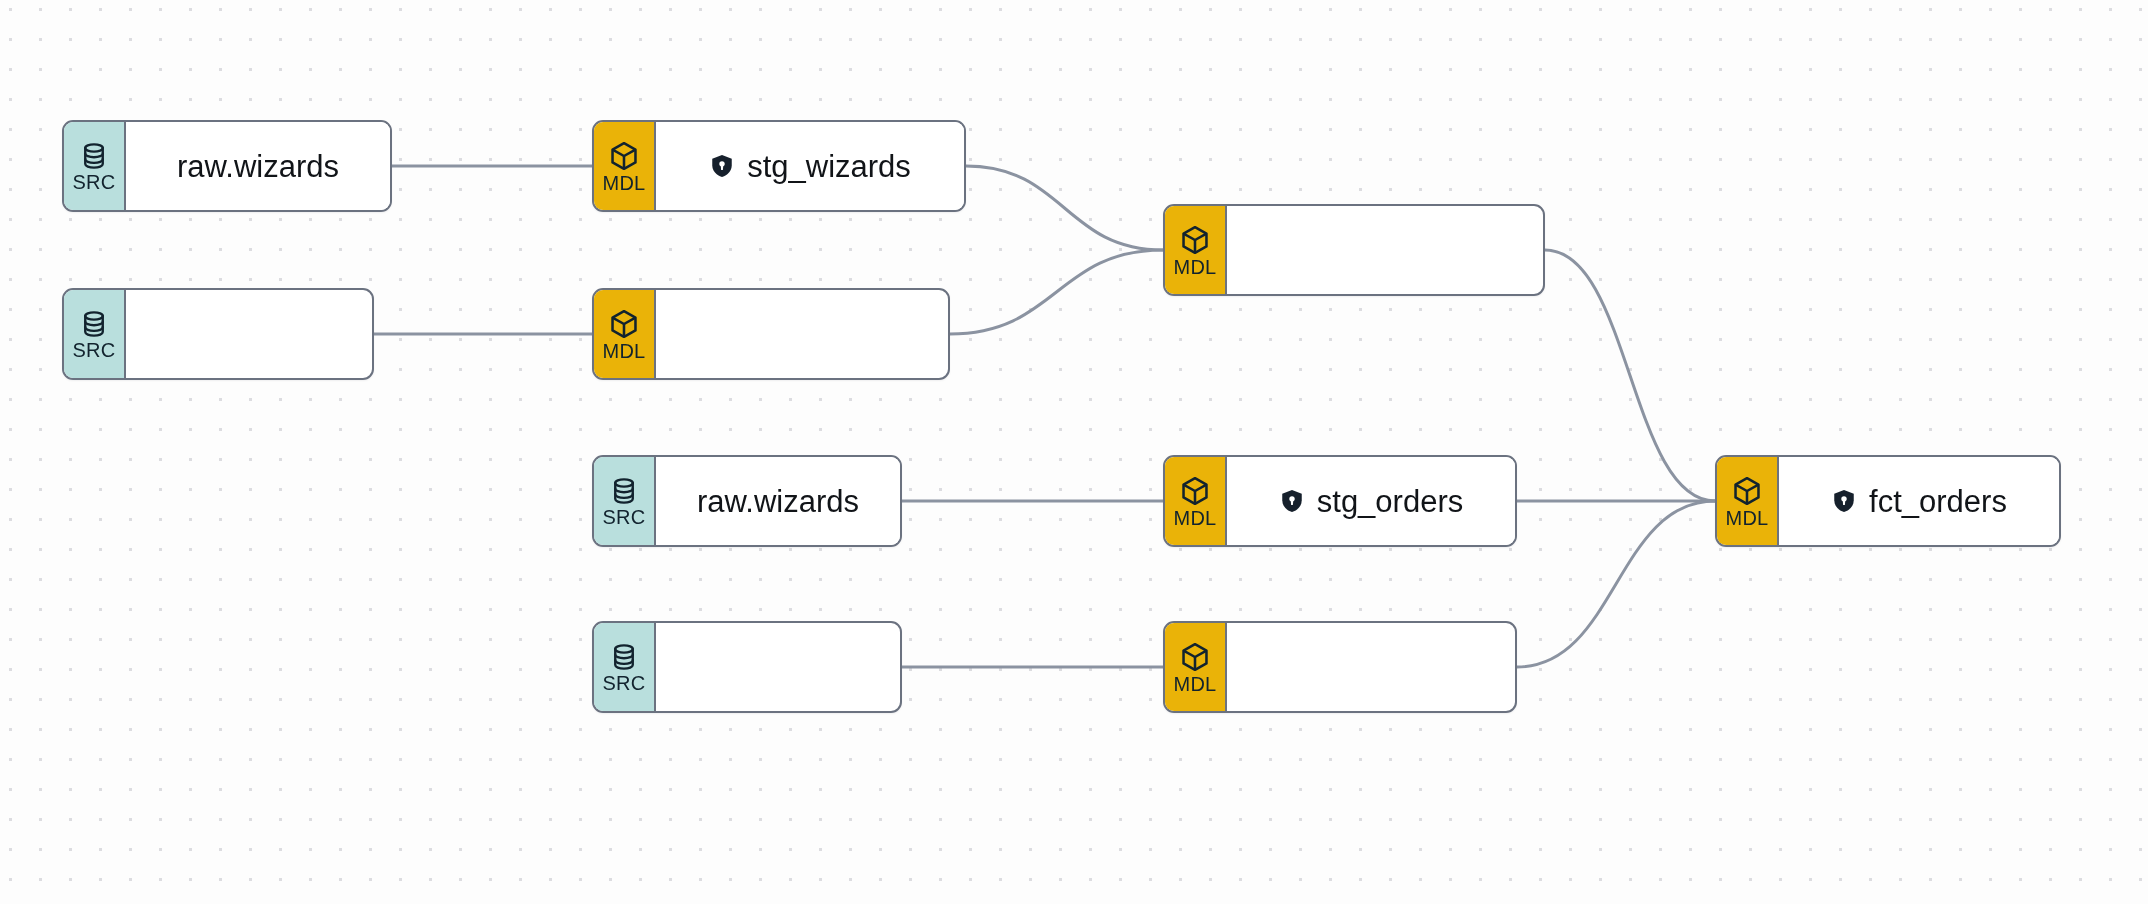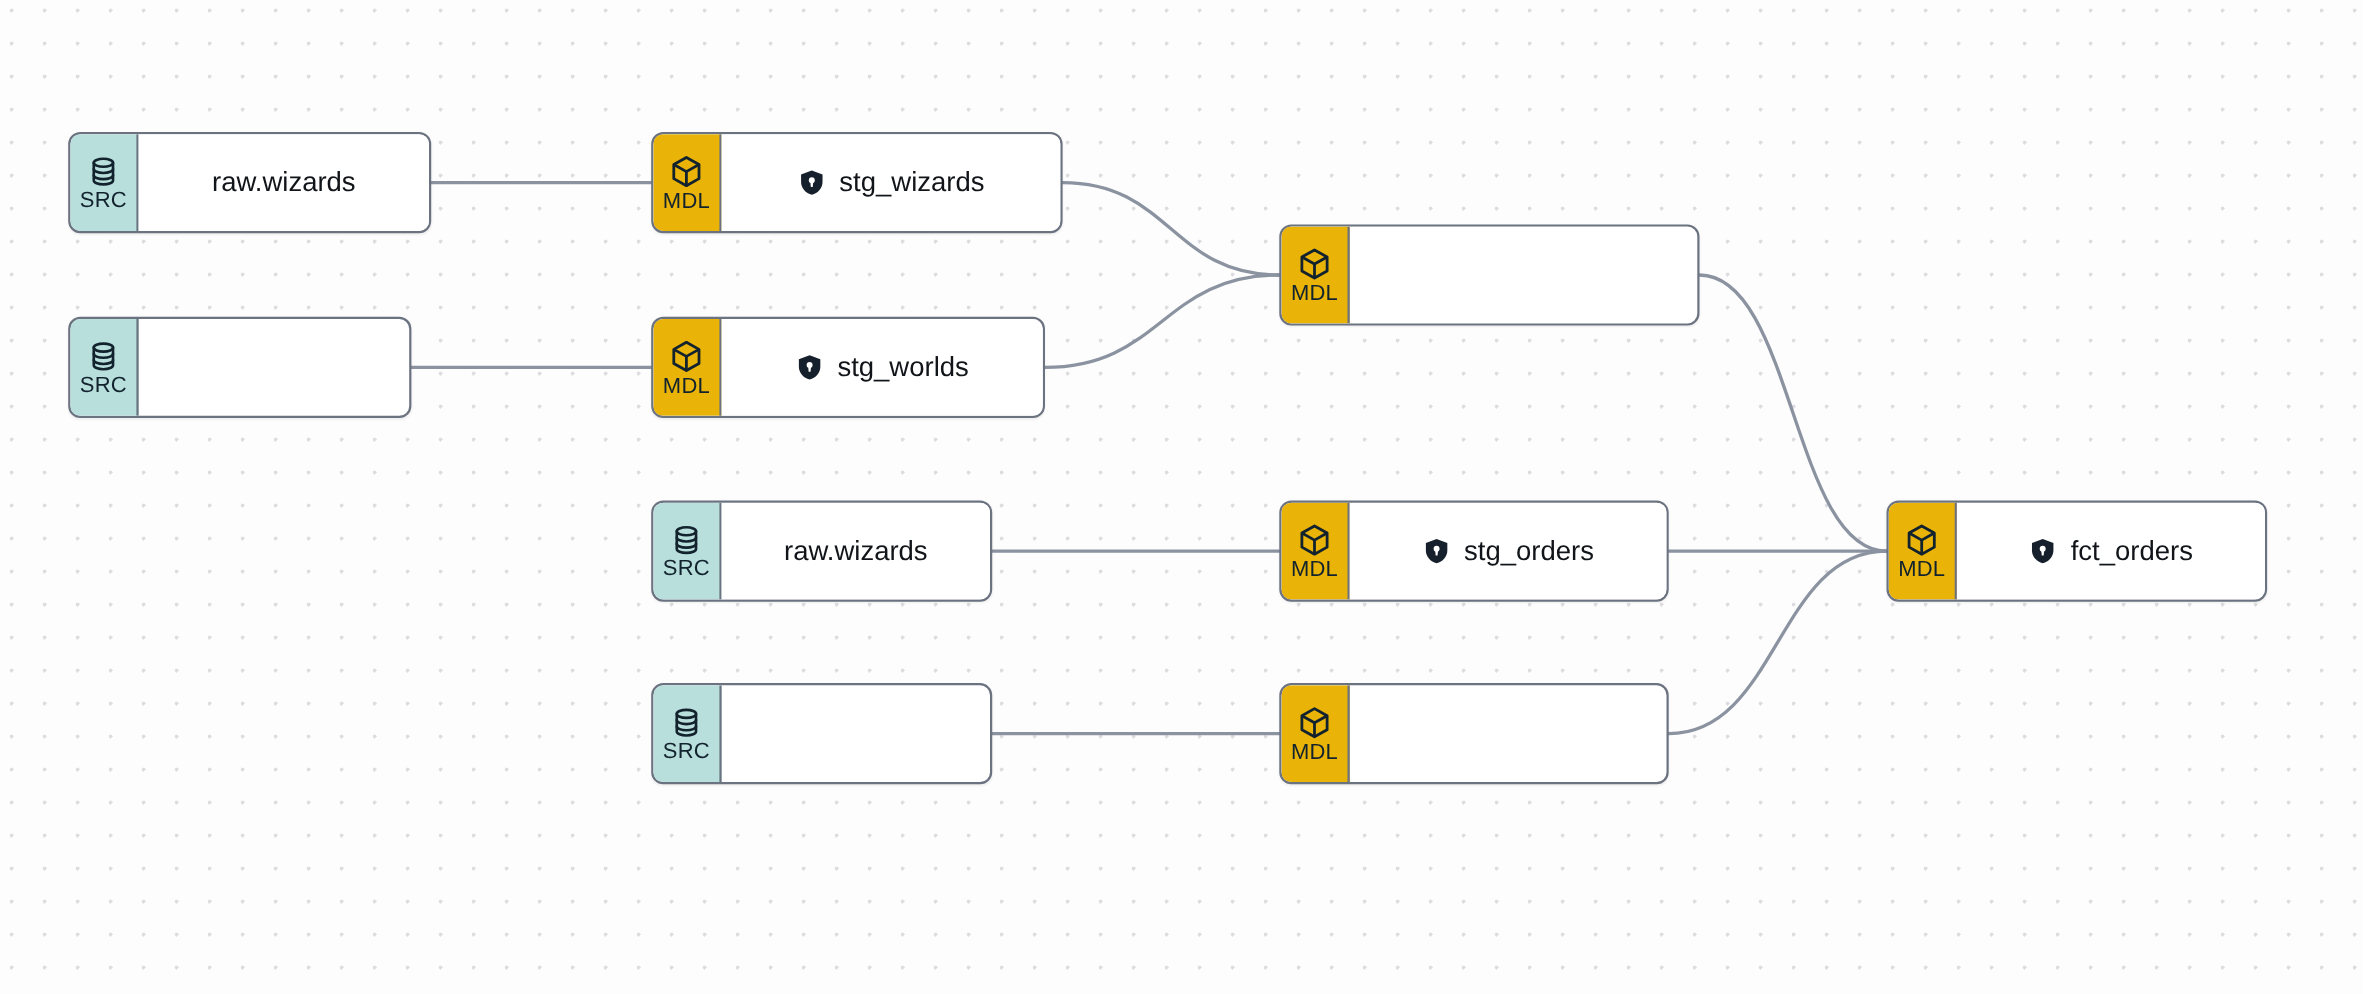--- a/index.html
+++ b/index.html
@@ -78,21 +78,21 @@
     flex: 1 1 auto;
     display: flex;
     align-items: center;
     justify-content: center;
     gap: 12px;
     padding: 0 20px;
     background: #ffffff;
   }
 
   .node-label {
-    font-size: 25px;
+    font-size: 31px;
     line-height: 1;
     color: #111418;
     white-space: nowrap;
     font-family: "Liberation Sans", sans-serif;
   }
 
   .lock-icon {
     display: block;
     line-height: 0;
     flex: 0 0 auto;
@@ -186,80 +186,72 @@
       </div>
       <div class="node mdl" style="left: 592px; top: 288px; width: 358px; height: 92px;">
         <div class="node-badge">
           <span class="badge-icon"><svg width="32" height="32" viewBox="0 0 24 24" fill="none" stroke="#12232e" stroke-width="1.9" stroke-linejoin="round">
               <path d="M12 2.4 L20.6 7.2 V16.8 L12 21.6 L3.4 16.8 V7.2 Z"></path>
               <path d="M3.4 7.2 L12 12 L20.6 7.2"></path>
               <path d="M12 12 V21.6"></path>
             </svg></span>
           <span class="badge-text">MDL</span>
         </div>
+      </div>
+      <div class="node mdl" style="left: 1163px; top: 455px; width: 354px; height: 92px;">
+        <div class="node-badge">
+          <span class="badge-icon"><svg width="32" height="32" viewBox="0 0 24 24" fill="none" stroke="#12232e" stroke-width="1.9" stroke-linejoin="round">
+              <path d="M12 2.4 L20.6 7.2 V16.8 L12 21.6 L3.4 16.8 V7.2 Z"></path>
+              <path d="M3.4 7.2 L12 12 L20.6 7.2"></path>
+              <path d="M12 12 V21.6"></path>
+            </svg></span>
+          <span class="badge-text">MDL</span>
+        </div>
         <div class="node-body">
           <span class="lock-icon"><svg width="26" height="26" viewBox="0 0 24 24">
               <path d="M12 1.8 L21 5.2 V11.4 C21 16.6 17.2 20.7 12 22.2 C6.8 20.7 3 16.6 3 11.4 V5.2 Z" fill="#16202c"></path>
               <circle cx="12" cy="10" r="2.5" fill="#ffffff"></circle>
               <path d="M10.7 10.4 h2.6 l-0.5 5.2 h-1.6 Z" fill="#ffffff"></path>
             </svg></span>
-          <span class="node-label">stg_worlds</span>
-        </div>
-      </div>
-      <div class="node mdl" style="left: 1163px; top: 455px; width: 354px; height: 92px;">
+          <span class="node-label">stg_orders</span>
+        </div>
+      </div>
+      <div class="node mdl" style="left: 1163px; top: 621px; width: 354px; height: 92px;">
+        <div class="node-badge">
+          <span class="badge-icon"><svg width="32" height="32" viewBox="0 0 24 24" fill="none" stroke="#12232e" stroke-width="1.9" stroke-linejoin="round">
+              <path d="M12 2.4 L20.6 7.2 V16.8 L12 21.6 L3.4 16.8 V7.2 Z"></path>
+              <path d="M3.4 7.2 L12 12 L20.6 7.2"></path>
+              <path d="M12 12 V21.6"></path>
+            </svg></span>
+          <span class="badge-text">MDL</span>
+        </div>
+      </div>
+      <div class="node mdl" style="left: 1163px; top: 204px; width: 382px; height: 92px;">
+        <div class="node-badge">
+          <span class="badge-icon"><svg width="32" height="32" viewBox="0 0 24 24" fill="none" stroke="#12232e" stroke-width="1.9" stroke-linejoin="round">
+              <path d="M12 2.4 L20.6 7.2 V16.8 L12 21.6 L3.4 16.8 V7.2 Z"></path>
+              <path d="M3.4 7.2 L12 12 L20.6 7.2"></path>
+              <path d="M12 12 V21.6"></path>
+            </svg></span>
+          <span class="badge-text">MDL</span>
+        </div>
+      </div>
+      <div class="node mdl" style="left: 1715px; top: 455px; width: 346px; height: 92px;">
         <div class="node-badge">
           <span class="badge-icon"><svg width="32" height="32" viewBox="0 0 24 24" fill="none" stroke="#12232e" stroke-width="1.9" stroke-linejoin="round">
               <path d="M12 2.4 L20.6 7.2 V16.8 L12 21.6 L3.4 16.8 V7.2 Z"></path>
               <path d="M3.4 7.2 L12 12 L20.6 7.2"></path>
               <path d="M12 12 V21.6"></path>
             </svg></span>
           <span class="badge-text">MDL</span>
         </div>
         <div class="node-body">
           <span class="lock-icon"><svg width="26" height="26" viewBox="0 0 24 24">
               <path d="M12 1.8 L21 5.2 V11.4 C21 16.6 17.2 20.7 12 22.2 C6.8 20.7 3 16.6 3 11.4 V5.2 Z" fill="#16202c"></path>
               <circle cx="12" cy="10" r="2.5" fill="#ffffff"></circle>
               <path d="M10.7 10.4 h2.6 l-0.5 5.2 h-1.6 Z" fill="#ffffff"></path>
             </svg></span>
-          <span class="node-label">stg_orders</span>
-        </div>
-      </div>
-      <div class="node mdl" style="left: 1163px; top: 621px; width: 354px; height: 92px;">
-        <div class="node-badge">
-          <span class="badge-icon"><svg width="32" height="32" viewBox="0 0 24 24" fill="none" stroke="#12232e" stroke-width="1.9" stroke-linejoin="round">
-              <path d="M12 2.4 L20.6 7.2 V16.8 L12 21.6 L3.4 16.8 V7.2 Z"></path>
-              <path d="M3.4 7.2 L12 12 L20.6 7.2"></path>
-              <path d="M12 12 V21.6"></path>
-            </svg></span>
-          <span class="badge-text">MDL</span>
-        </div>
-      </div>
-      <div class="node mdl" style="left: 1163px; top: 204px; width: 382px; height: 92px;">
-        <div class="node-badge">
-          <span class="badge-icon"><svg width="32" height="32" viewBox="0 0 24 24" fill="none" stroke="#12232e" stroke-width="1.9" stroke-linejoin="round">
-              <path d="M12 2.4 L20.6 7.2 V16.8 L12 21.6 L3.4 16.8 V7.2 Z"></path>
-              <path d="M3.4 7.2 L12 12 L20.6 7.2"></path>
-              <path d="M12 12 V21.6"></path>
-            </svg></span>
-          <span class="badge-text">MDL</span>
-        </div>
-      </div>
-      <div class="node mdl" style="left: 1715px; top: 455px; width: 346px; height: 92px;">
-        <div class="node-badge">
-          <span class="badge-icon"><svg width="32" height="32" viewBox="0 0 24 24" fill="none" stroke="#12232e" stroke-width="1.9" stroke-linejoin="round">
-              <path d="M12 2.4 L20.6 7.2 V16.8 L12 21.6 L3.4 16.8 V7.2 Z"></path>
-              <path d="M3.4 7.2 L12 12 L20.6 7.2"></path>
-              <path d="M12 12 V21.6"></path>
-            </svg></span>
-          <span class="badge-text">MDL</span>
-        </div>
-        <div class="node-body">
-          <span class="lock-icon"><svg width="26" height="26" viewBox="0 0 24 24">
-              <path d="M12 1.8 L21 5.2 V11.4 C21 16.6 17.2 20.7 12 22.2 C6.8 20.7 3 16.6 3 11.4 V5.2 Z" fill="#16202c"></path>
-              <circle cx="12" cy="10" r="2.5" fill="#ffffff"></circle>
-              <path d="M10.7 10.4 h2.6 l-0.5 5.2 h-1.6 Z" fill="#ffffff"></path>
-            </svg></span>
           <span class="node-label">fct_orders</span>
         </div>
       </div>
     </div>
 
 </div>
 
 </body></html>

